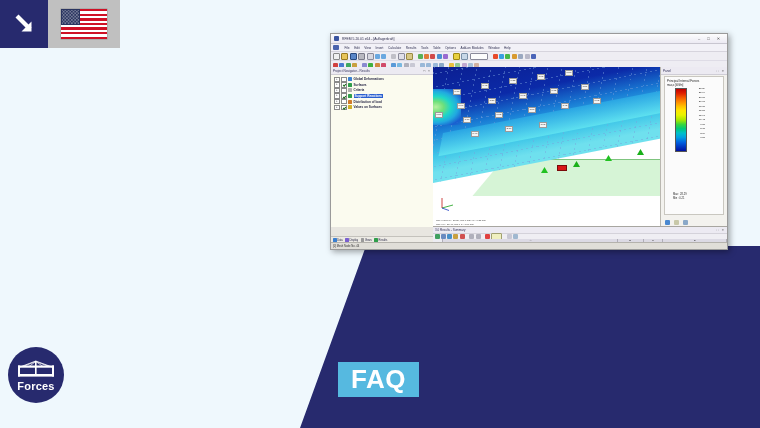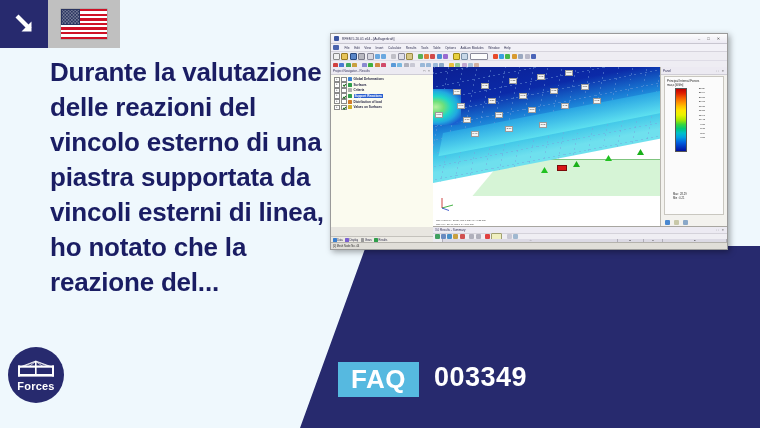--- a/index.html
+++ b/index.html
@@ -271,38 +271,36 @@
 
   <div class="flag-box">
     <div class="flag">
       <div class="stripes"></div>
       <div class="canton">
           <div class="stars"></div>
         </div>
     </div>
   </div>
 
-  <div class="headline">Durante la valutazione delle reazioni del vincolo esterno di una piastra supportata da vincoli esterni di linea, ho notato che la reazione del...</div>
 
   <div class="logo">
     <svg class="mark" viewBox="0 0 38 22">
       <rect x="1" y="6.5" width="36" height="2" fill="#ffffff"></rect>
       <rect x="1" y="15" width="36" height="2.6" fill="#ffffff"></rect>
       <rect x="1" y="6.5" width="2" height="11" fill="#ffffff"></rect>
       <rect x="35" y="6.5" width="2" height="11" fill="#ffffff"></rect>
       <rect x="18" y="2" width="1.6" height="14" fill="#ffffff"></rect>
       <path d="M18.8 2 L3 8 L35 8 Z" fill="none" stroke="#ffffff" stroke-width="0.8"></path>
       <path d="M18.8 2.5 L6 7.5 M18.8 2.5 L12 7.5 M18.8 2.5 L26 7.5 M18.8 2.5 L32 7.5" stroke="#ffffff" stroke-width="0.7"></path>
       <rect x="10" y="8.6" width="18" height="1.1" fill="none"></rect>
     </svg>
     <div class="word">Forces</div>
   </div>
 
   <div class="faq-badge">FAQ</div>
-  <div class="faq-number">003349</div>
 
   <div class="app">
 
     <div class="titlebar">
       <div class="tbicon"></div>
       <div class="tbtitle">RFEM 5.20.01 x64 - [Auflagerkraft]</div>
       <div class="tbbtns">
         <span>–</span>
         <span>□</span>
         <span>✕</span>

